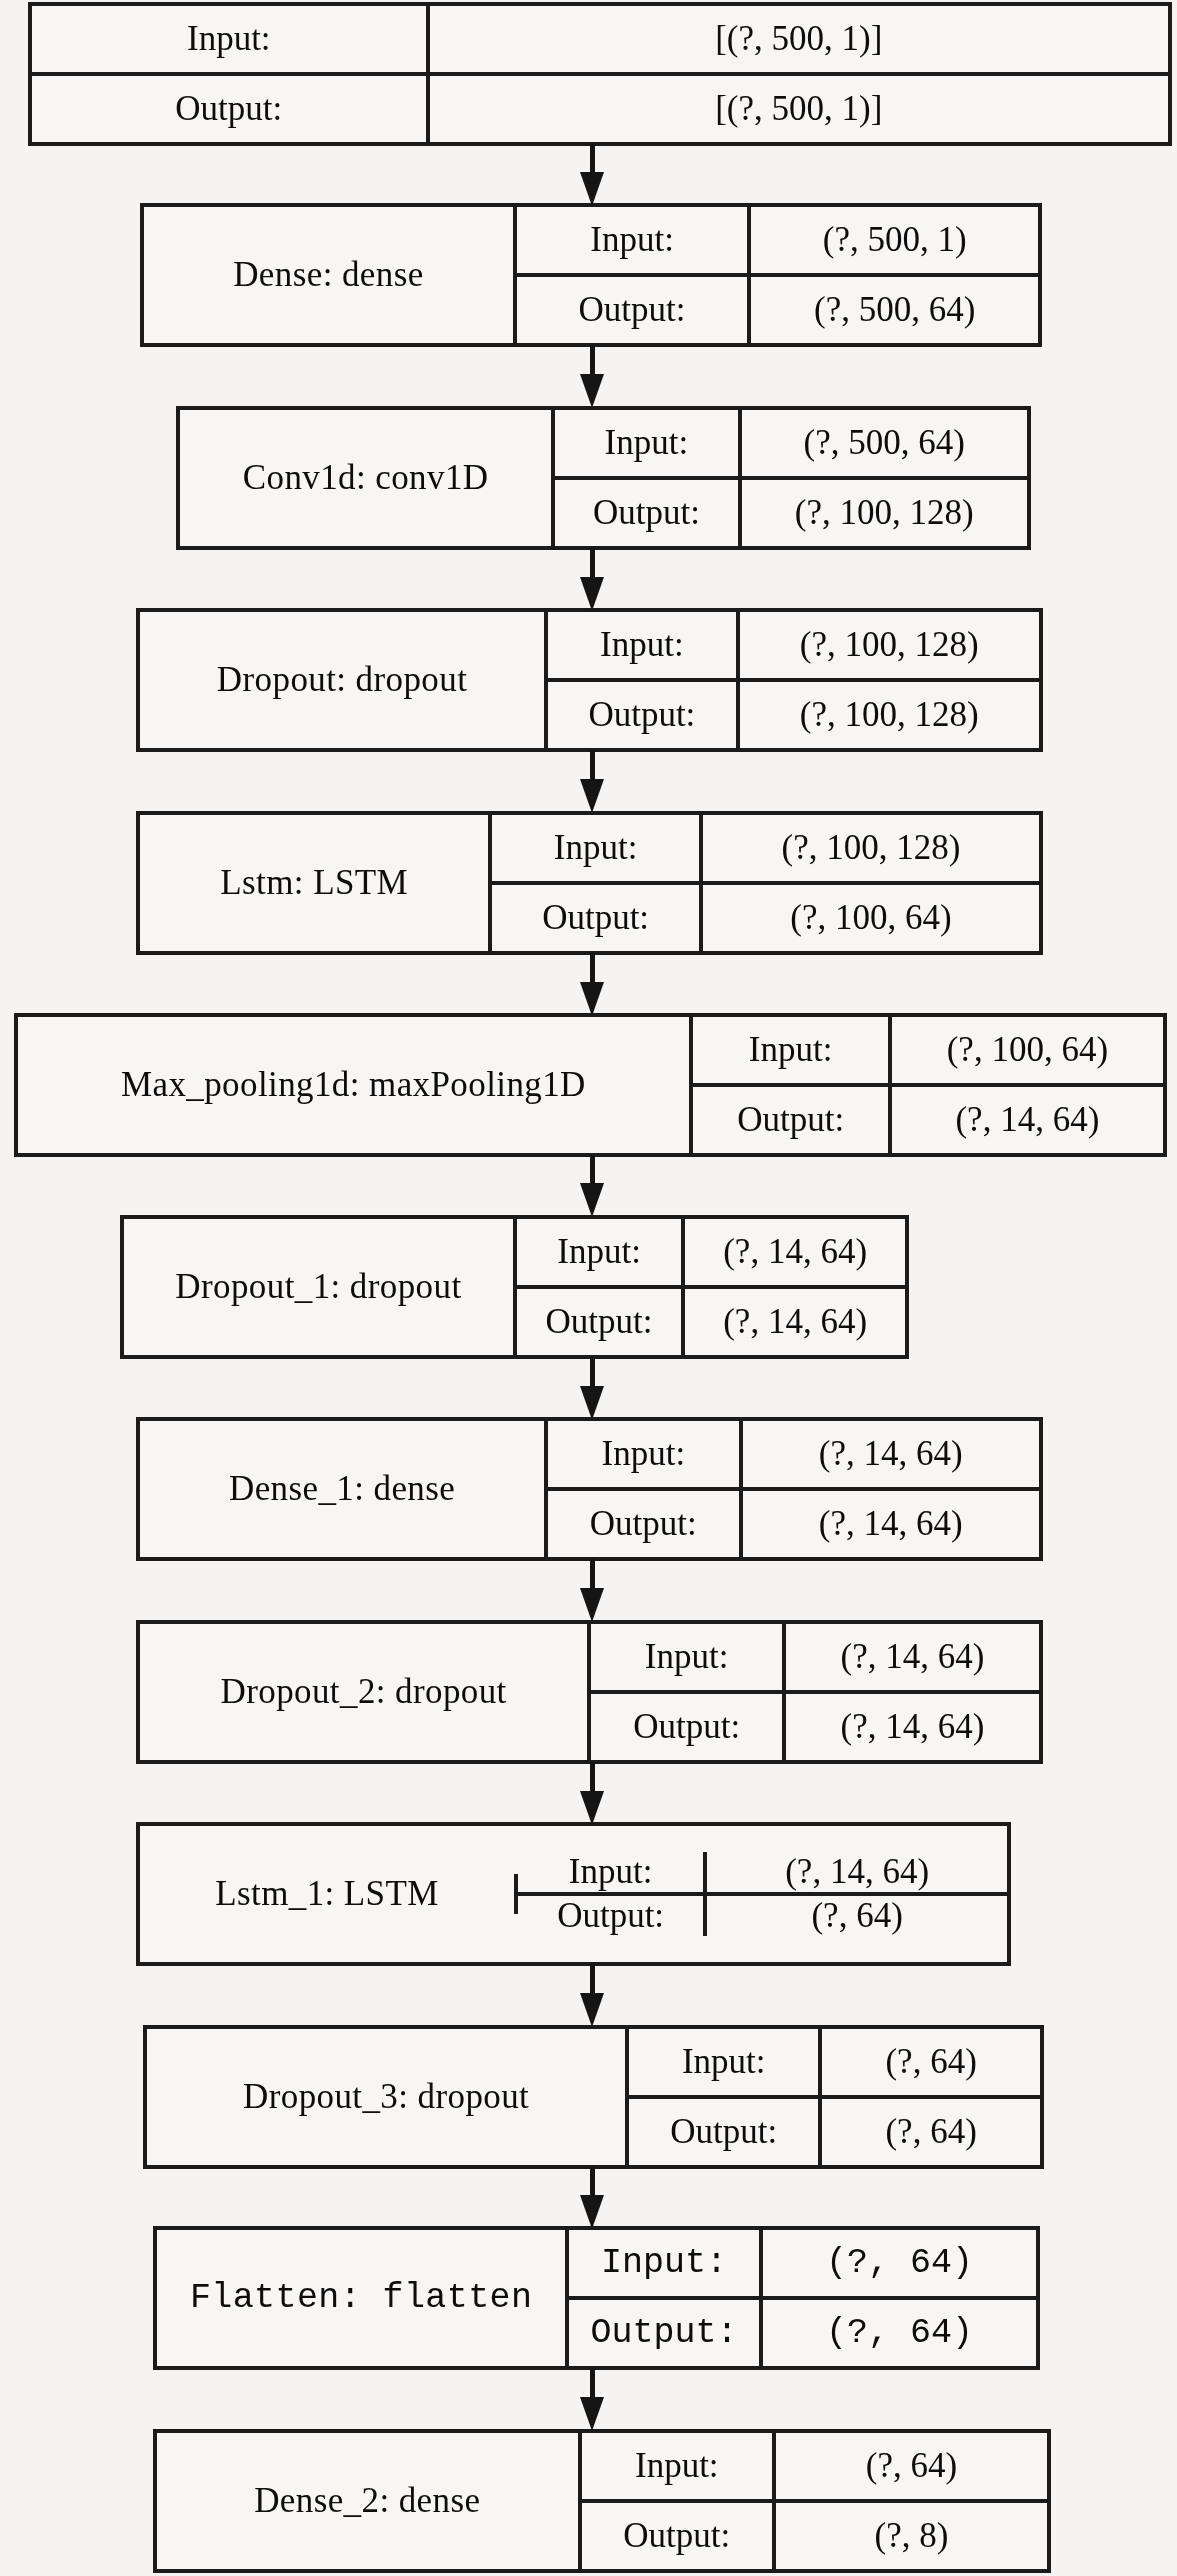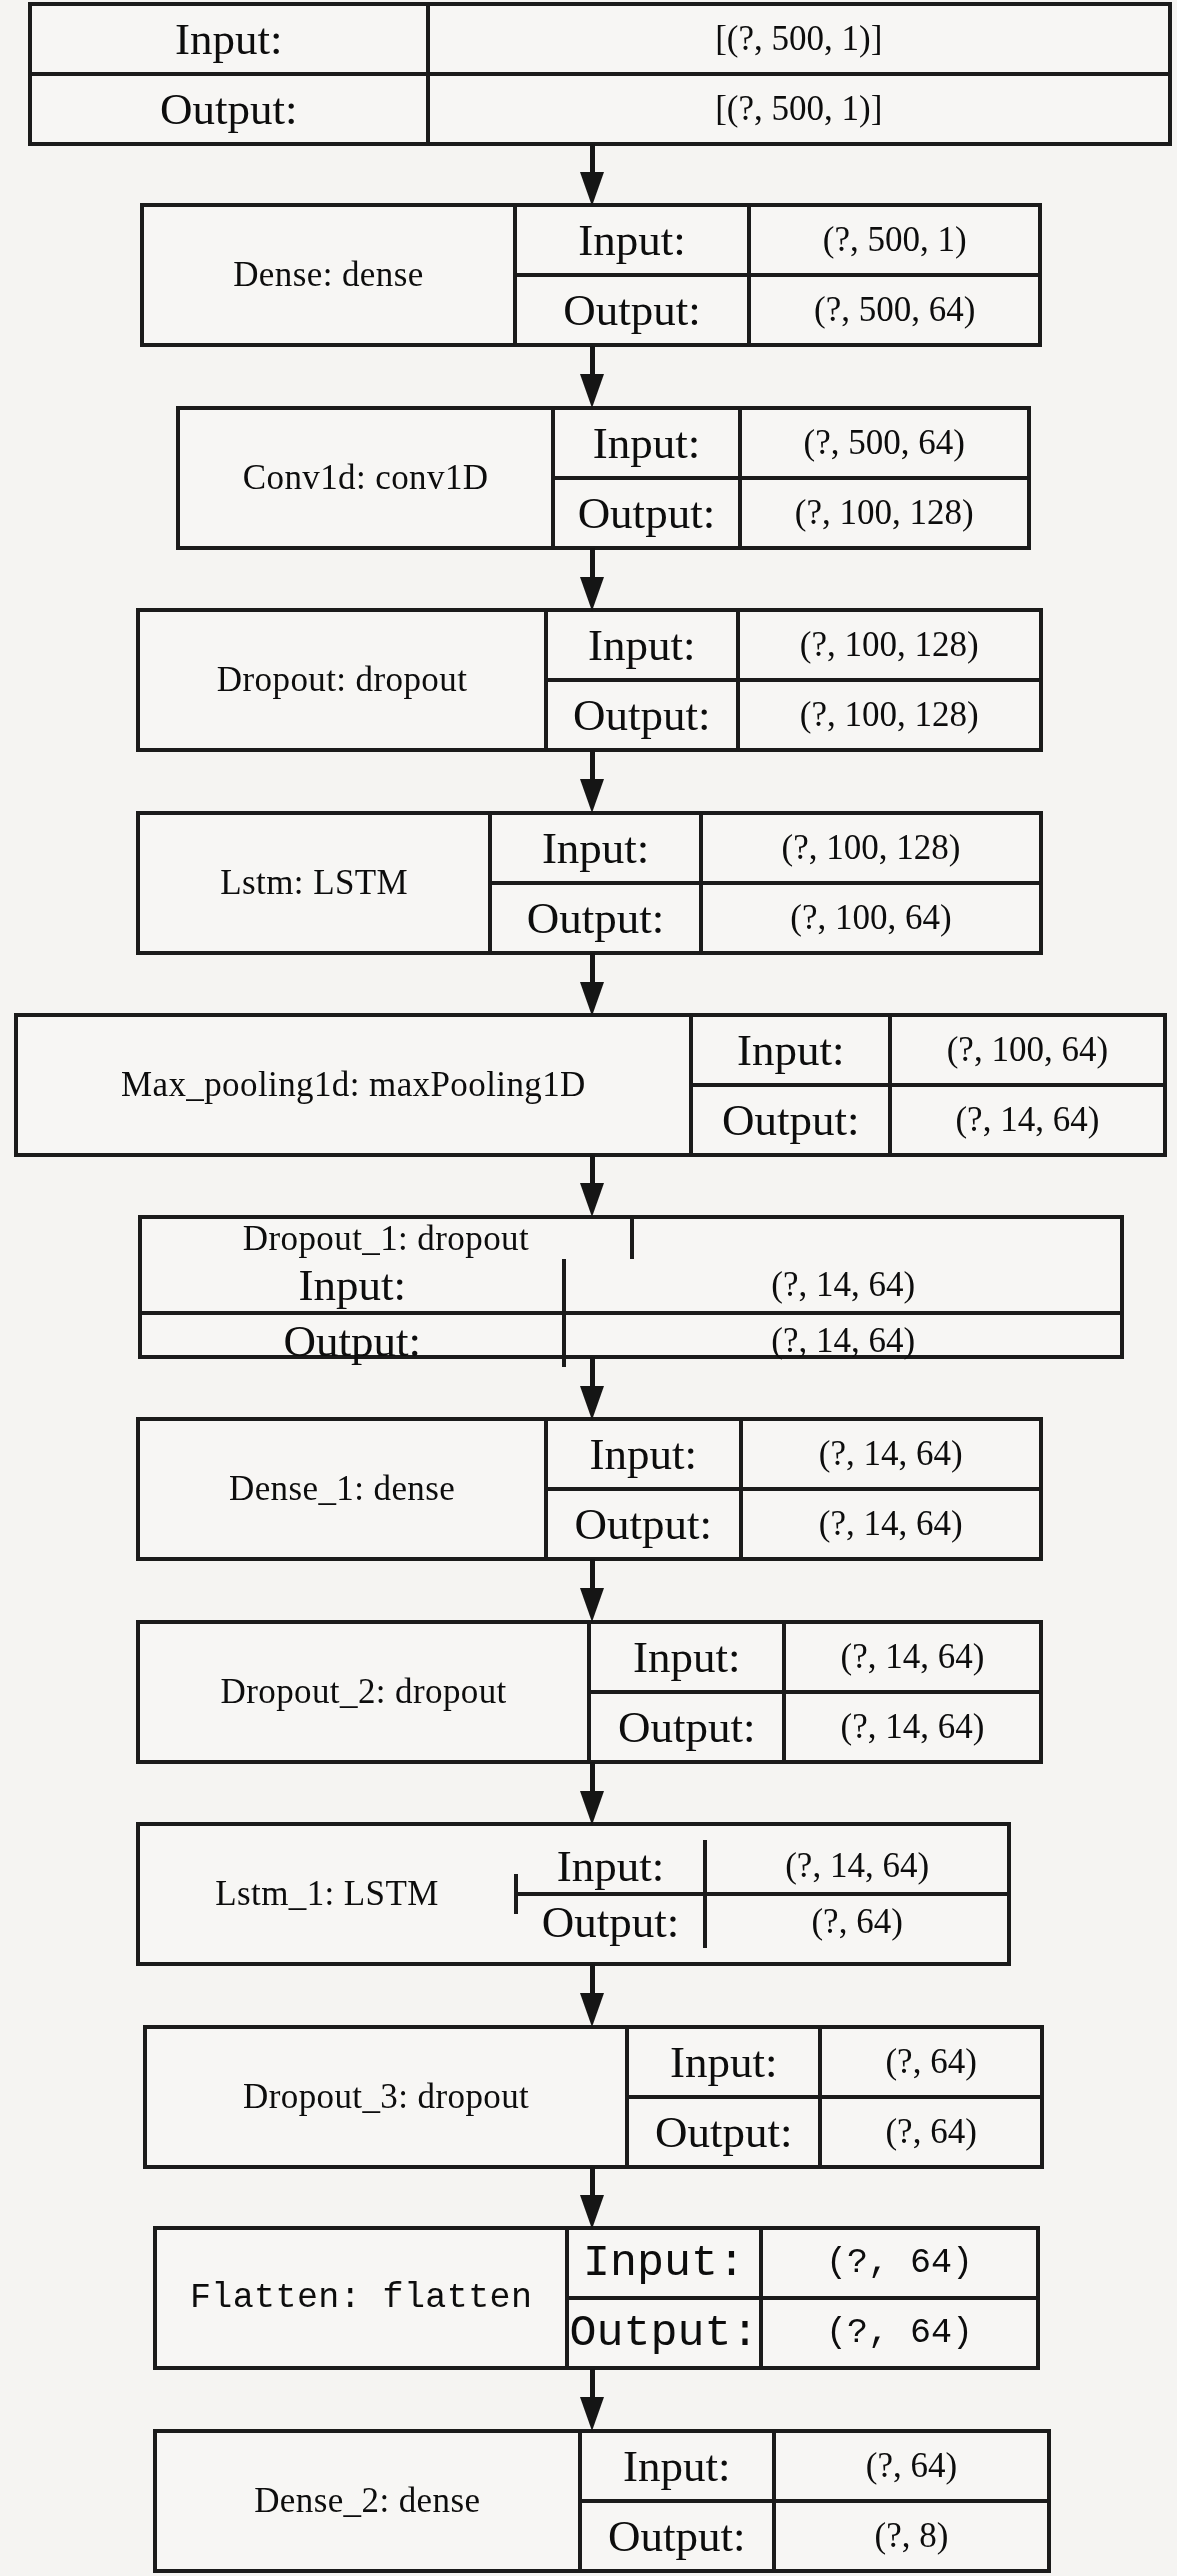--- a/index.html
+++ b/index.html
@@ -26,36 +26,36 @@
     font-size:35px;letter-spacing:0.4px;text-align:center;
   }
   .io{flex:1;display:flex;flex-direction:column;}
   .io-row{flex:1;display:flex;box-sizing:border-box;}
   .io-row.top{border-bottom:4px solid #1b1b1b;}
   .io-label{
     width:var(--label);
     border-right:4px solid #1b1b1b;
     box-sizing:border-box;
     display:flex;align-items:center;justify-content:center;
-    font-size:45px;
+    font-size:35px;
   }
   .io-value{
     flex:1;display:flex;align-items:center;justify-content:center;
     font-size:35px;
     border-radius:17px;
   }
 
   
   .r0 {top:1.6px;   left:28px;  width:1144px; --name:51.6%; --label:35%;}
   .r1 {top:203px; left:140px; width:902px; --name:41.7%; --label:45%;}
   .r2 {top:406px; left:136px; width:855px;margin-left:40px; --name:44.3%; --label:39.5%;}
   .r3 {top:608px; left:136px; width:907px; --name:45.4%; --label:39%;}
   .r4 {top:811px;left:136px; width:907px; --name:39.2%; --label:38.5%;}
   .r5 {top:1013px;left:13.6px;  width:1153px; --name:59%;   --label:42.4%;}
-  .r6 {top:1215px;left:138px; width:986px;flex-direction:column; --name:50.3%; --label:43.4%;}
+  .r6 {top:1215px;left:120px; width:789px; --name:50.3%; --label:43.4%;}
   .r7 {top:1417px;left:136px; width:907px; --name:45.4%; --label:39.6%;}
   .r8 {top:1620px;left:136px; width:907px; --name:50.2%; --label:43.5%;}
   .r9 {top:1822px;left:136px; width:875px;align-items:center; --name:43.6%; --label:38.7%;}
   .r10{top:2025px;left:143px; width:901px; --name:54%;   --label:47%;}
   .r11{top:2226px;left:153px; width:887px;font-family:Liberation Mono, monospace; --name:46.9%; --label:41.5%;}
   .r12{top:2429px;left:153px; width:898px; --name:47.7%; --label:41.8%;}
 
   .stem{position:absolute;left:590px;width:4.8px;height:32px;background:#151515;}
   .head{
     position:absolute;left:580px;width:0;height:0;

